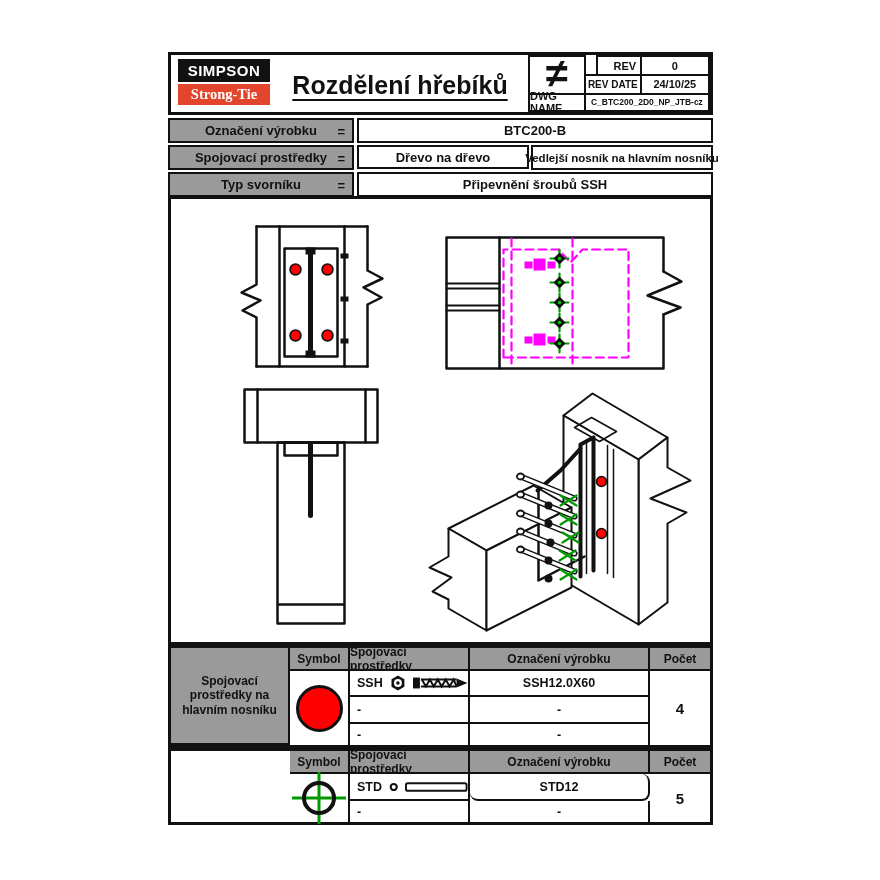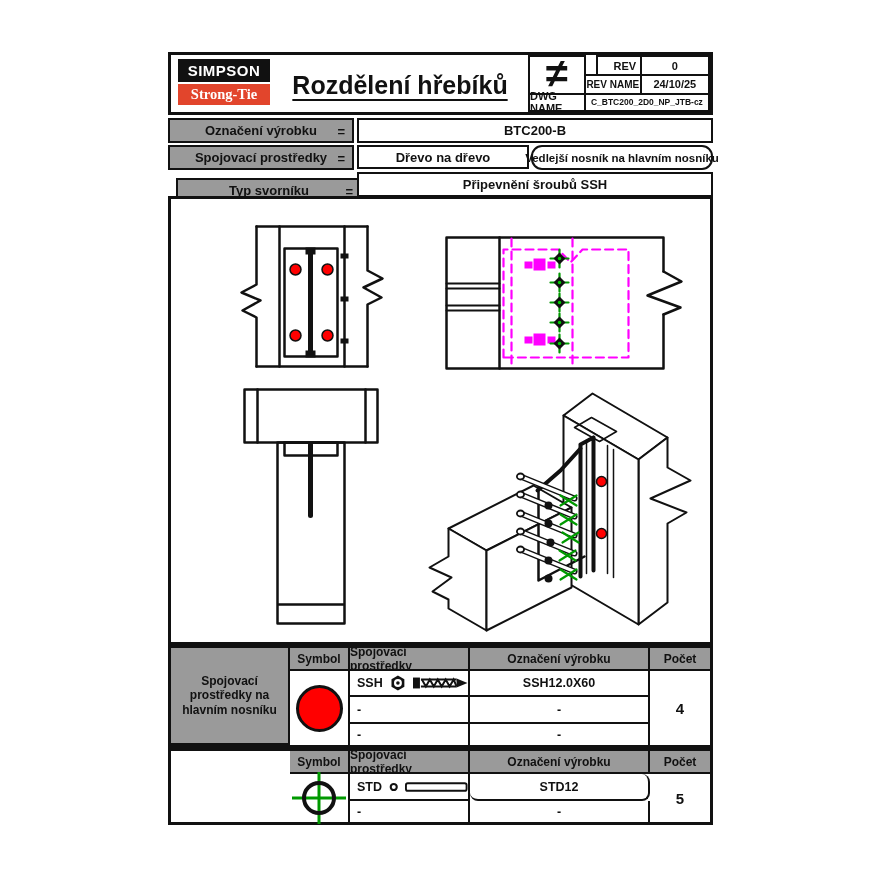--- a/index.html
+++ b/index.html
@@ -54,44 +54,44 @@
   <div class="box hdr">
     <div class="logo">
       <div class="logo-top">SIMPSON</div>
       <div class="logo-bot">Strong-Tie</div>
     </div>
     <div class="title">Rozdělení hřebíků</div>
     <div class="revblk">
       <div class="rcell neq">≠</div>
       <div class="rcell rev-l">REV</div>
       <div class="rcell rev-v">0</div>
-      <div class="rcell rdate-l">REV NAME</div>
+      <div class="rcell rdate-l">REV DATE</div>
       <div class="rcell rdate-v">24/10/25</div>
       <div class="rcell dwg-l">DWG NAME</div>
       <div class="rcell dwg-v">C_BTC200_2D0_NP_JTB-cz</div>
     </div>
   </div>
 
   <div>
     <div class="box ilabel" style="left:0;top:66px;width:186px;height:25px;">
       <span>Označení výrobku</span>
       <span class="ieq">=</span>
     </div>
     <div class="box ival" style="left:189px;top:66px;width:356px;height:25px;">BTC200-B</div>
   </div>
   <div>
     <div class="box ilabel" style="left:0;top:93px;width:186px;height:25px;">
       <span>Spojovací prostředky</span>
       <span class="ieq">=</span>
     </div>
     <div class="box ival" style="left:189px;top:93px;width:172px;height:24px;">Dřevo na dřevo</div>
-    <div class="box ival" style="left:363px;top:93px;width:182px;height:25px;font-size:11.5px;border-radius:11px;">Vedlejší nosník na hlavním nosníku</div>
+    <div class="box ival" style="left:363px;top:93px;width:182px;height:25px;font-size:11.5px;">Vedlejší nosník na hlavním nosníku</div>
   </div>
   <div>
-    <div class="box ilabel" style="left:8px;top:120px;width:186px;height:25px;margin-top:6px;">
+    <div class="box ilabel" style="left:0;top:120px;width:186px;height:25px;">
       <span>Typ svorníku</span>
       <span class="ieq">=</span>
     </div>
     <div class="box ival" style="left:189px;top:120px;width:356px;height:25px;">Připevnění šroubů SSH</div>
   </div>
 
   <div class="box drawbox">
     <svg width="539" height="443" viewBox="170.5 198.5 539 443">
       <g stroke="#111" stroke-width="2.5" fill="none" stroke-linejoin="round" stroke-linecap="round">
 

